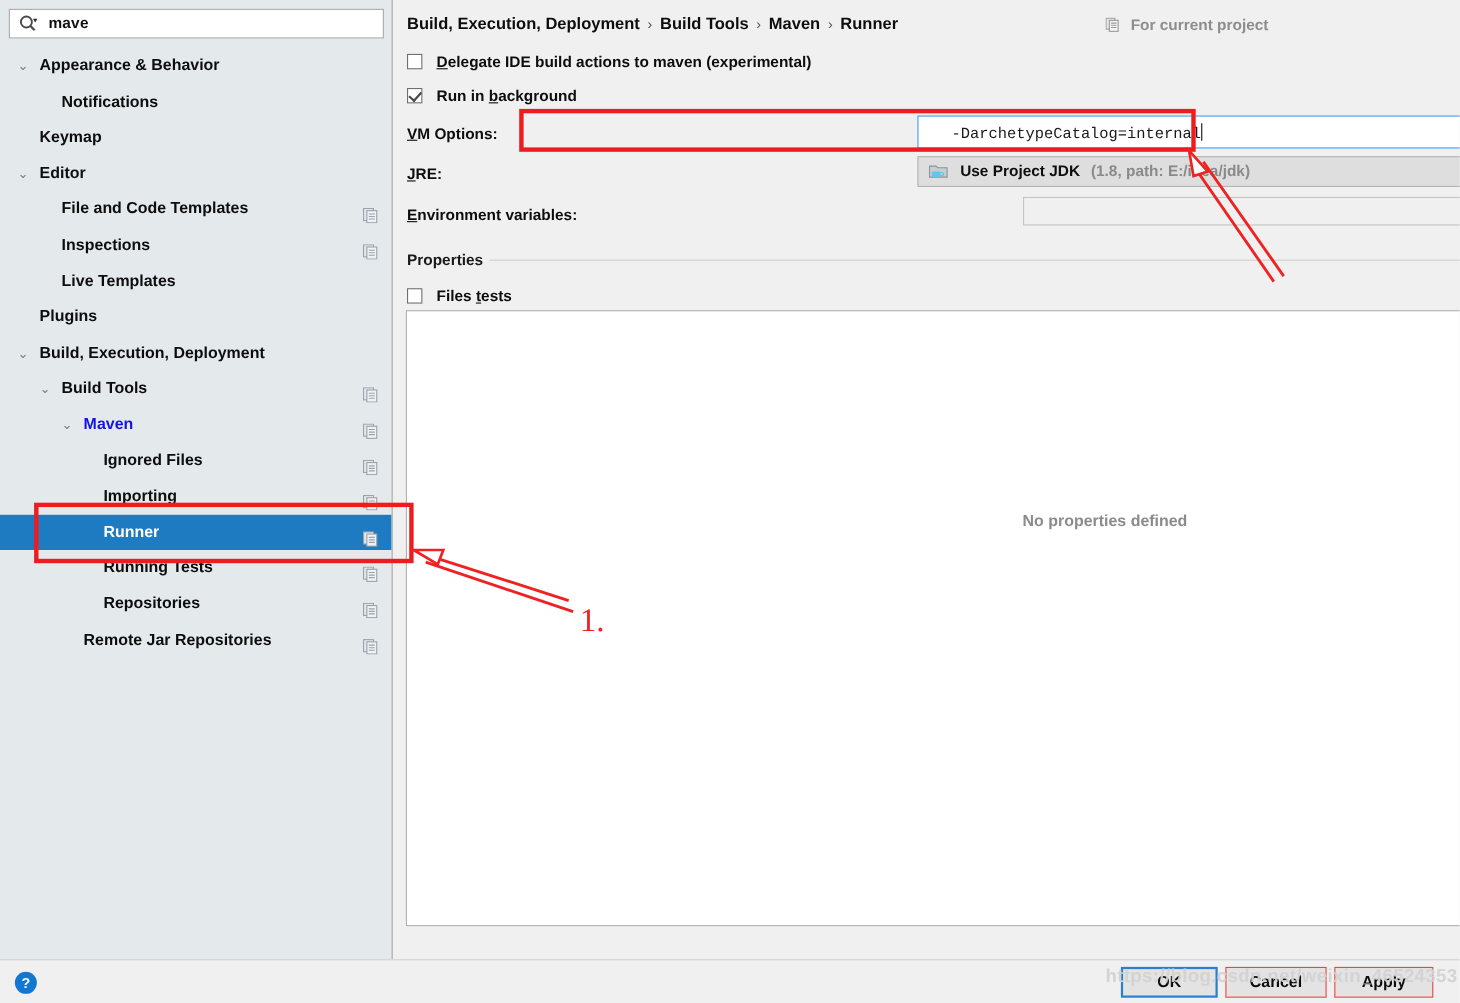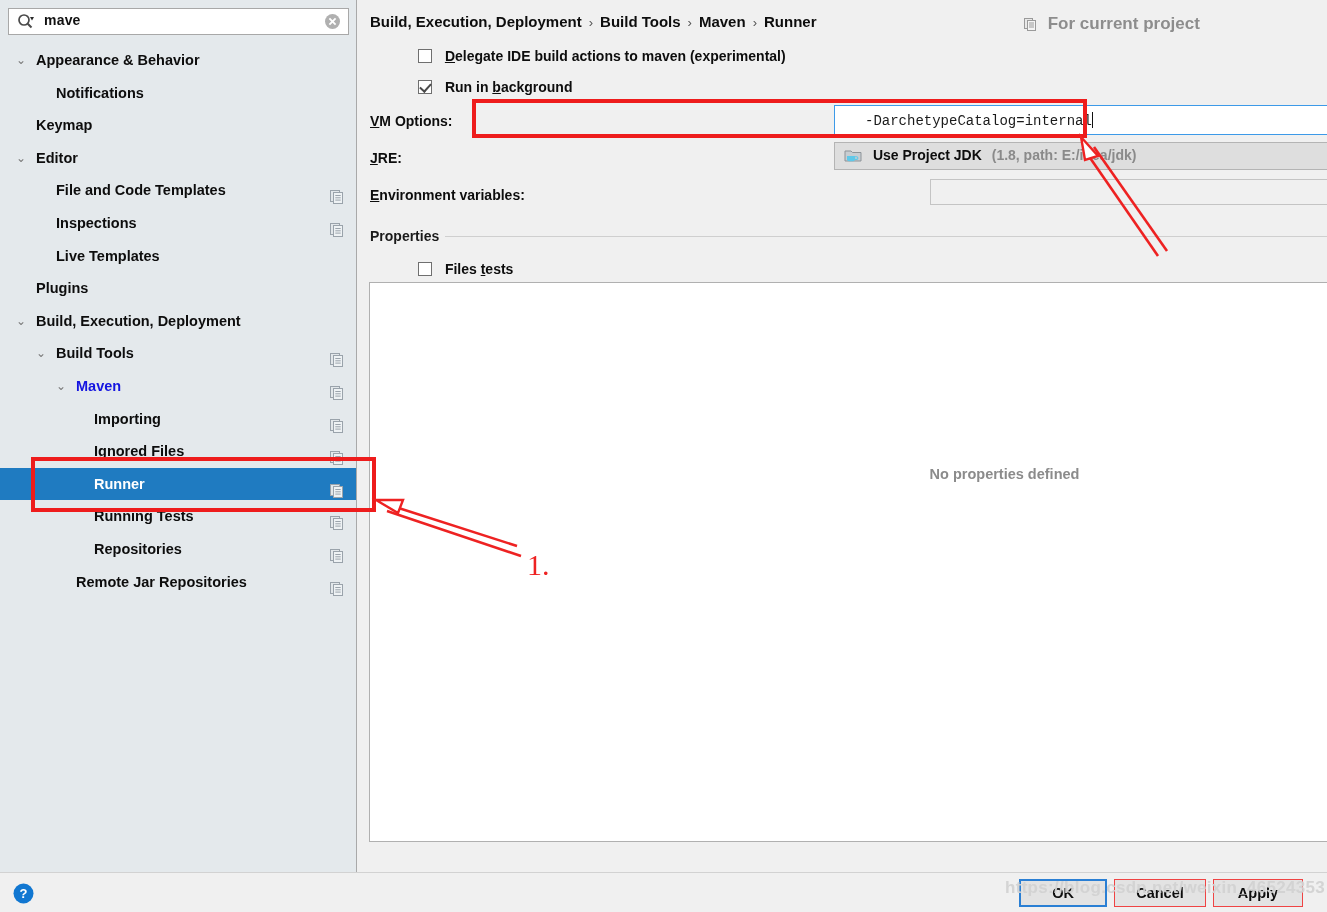--- a/index.html
+++ b/index.html
@@ -12,21 +12,21 @@
     -webkit-font-smoothing:antialiased;
   }
   #root{position:relative;width:1327px;height:912px;}
 
   
   .sidebar{
     position:absolute;left:0;top:0;width:357px;height:872px;
     background:#e4e9ec;border-right:1px solid #a9a9a9;
     box-sizing:border-box;overflow:hidden;
   }
-  .searchwrap{position:absolute;left:8px;top:8px;width:341px;height:15px;}
+  .searchwrap{position:absolute;left:8px;top:8px;width:341px;height:15px;padding-left:44px;}
   .searchbox{
     position:absolute;left:0;top:0;width:341px;height:27px;
     background:#fff;border:1px solid #a8a8a8;box-sizing:border-box;
   }
   .mag{position:absolute;left:9px;top:5px;width:17px;height:17px;}
   .mag svg{display:block;}
   .searchtext{
     position:absolute;left:36px;top:4px;font-weight:bold;font-size:14px;
     color:#111;letter-spacing:.2px;
   }
@@ -55,30 +55,30 @@
 
   
   .main{
     position:absolute;left:358px;top:0;width:1071px;height:872px;
     background:#f0f0f0;box-sizing:border-box;
   }
   .crumbs{position:absolute;left:12px;top:13px;white-space:nowrap;}
   .crumbs b{font-weight:bold;font-size:15px;color:#0d0d0d;}
   .crumbs .sep{color:#555;font-size:13px;margin:0 7px;font-weight:normal;}
   .forproj{
-    position:absolute;left:666px;top:14px;color:#8d8d8d;
-    font-weight:bold;font-size:17px;white-space:nowrap;
+    position:absolute;left:647px;top:14px;color:#8d8d8d;
+    font-weight:bold;font-size:14px;white-space:nowrap;
   }
   .forproj .ic{display:inline-block;vertical-align:-2px;margin-right:6px;}
   .reset{
     position:absolute;right:13px;top:14px;color:#1268c4;
     font-weight:bold;font-size:14.5px;cursor:pointer;
   }
 
-  .cbrow{position:absolute;left:12px;white-space:nowrap;margin-left:48px;}
+  .cbrow{position:absolute;left:12px;white-space:nowrap;}
   .cbbox{
     display:inline-block;width:14px;height:14px;background:#fff;
     border:1px solid #6f6f6f;box-sizing:border-box;vertical-align:-2px;
     margin-right:9px;position:relative;
   }
   .cbbox.checked:after{
     content:"";position:absolute;left:3px;top:0px;width:5px;height:9px;
     border:solid #4a4a4a;border-width:0 2px 2px 0;transform:rotate(42deg);
   }
   .cblabel{font-weight:bold;font-size:14px;color:#0d0d0d;}
@@ -252,31 +252,31 @@
           <span class="lbl mvn">Maven</span>
           <span class="copyic"><svg width="14" height="14" viewBox="0 0 14 14">
               <rect x="0.5" y="0.5" width="9" height="11" fill="#e2e7ea" stroke="#9aa3ab"></rect>
               <rect x="3.5" y="2.5" width="9" height="11" fill="#eef2f4" stroke="#9aa3ab"></rect>
               <line x1="5.3" y1="5.5" x2="10.7" y2="5.5" stroke="#9aa3ab"></line>
               <line x1="5.3" y1="7.8" x2="10.7" y2="7.8" stroke="#9aa3ab"></line>
               <line x1="5.3" y1="10.1" x2="10.7" y2="10.1" stroke="#9aa3ab"></line>
             </svg></span>
         </div>
         <div class="trow l3">
+          <span class="lbl">Ignored Files</span>
+          <span class="copyic"><svg width="14" height="14" viewBox="0 0 14 14">
+              <rect x="0.5" y="0.5" width="9" height="11" fill="#e2e7ea" stroke="#9aa3ab"></rect>
+              <rect x="3.5" y="2.5" width="9" height="11" fill="#eef2f4" stroke="#9aa3ab"></rect>
+              <line x1="5.3" y1="5.5" x2="10.7" y2="5.5" stroke="#9aa3ab"></line>
+              <line x1="5.3" y1="7.8" x2="10.7" y2="7.8" stroke="#9aa3ab"></line>
+              <line x1="5.3" y1="10.1" x2="10.7" y2="10.1" stroke="#9aa3ab"></line>
+            </svg></span>
+        </div>
+        <div class="trow l3">
           <span class="lbl">Importing</span>
-          <span class="copyic"><svg width="14" height="14" viewBox="0 0 14 14">
-              <rect x="0.5" y="0.5" width="9" height="11" fill="#e2e7ea" stroke="#9aa3ab"></rect>
-              <rect x="3.5" y="2.5" width="9" height="11" fill="#eef2f4" stroke="#9aa3ab"></rect>
-              <line x1="5.3" y1="5.5" x2="10.7" y2="5.5" stroke="#9aa3ab"></line>
-              <line x1="5.3" y1="7.8" x2="10.7" y2="7.8" stroke="#9aa3ab"></line>
-              <line x1="5.3" y1="10.1" x2="10.7" y2="10.1" stroke="#9aa3ab"></line>
-            </svg></span>
-        </div>
-        <div class="trow l3">
-          <span class="lbl">Ignored Files</span>
           <span class="copyic"><svg width="14" height="14" viewBox="0 0 14 14">
               <rect x="0.5" y="0.5" width="9" height="11" fill="#e2e7ea" stroke="#9aa3ab"></rect>
               <rect x="3.5" y="2.5" width="9" height="11" fill="#eef2f4" stroke="#9aa3ab"></rect>
               <line x1="5.3" y1="5.5" x2="10.7" y2="5.5" stroke="#9aa3ab"></line>
               <line x1="5.3" y1="7.8" x2="10.7" y2="7.8" stroke="#9aa3ab"></line>
               <line x1="5.3" y1="10.1" x2="10.7" y2="10.1" stroke="#9aa3ab"></line>
             </svg></span>
         </div>
         <div class="trow l3 sel">
           <span class="lbl">Runner</span>

